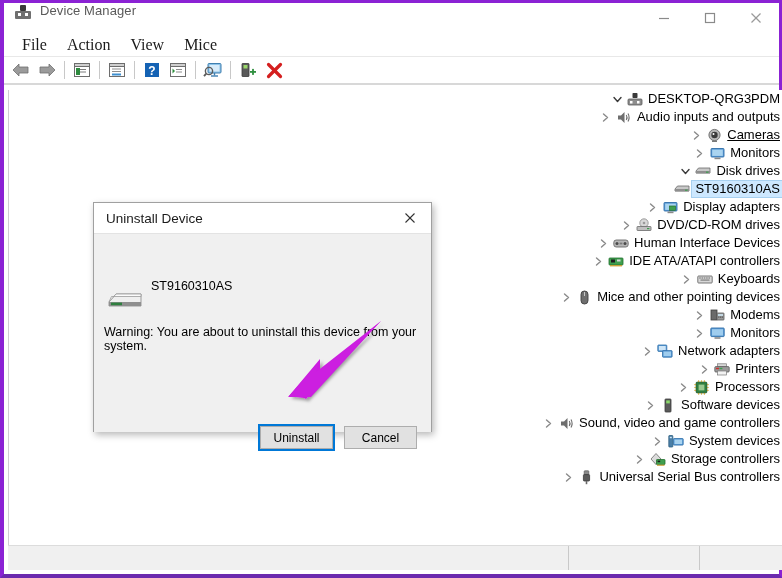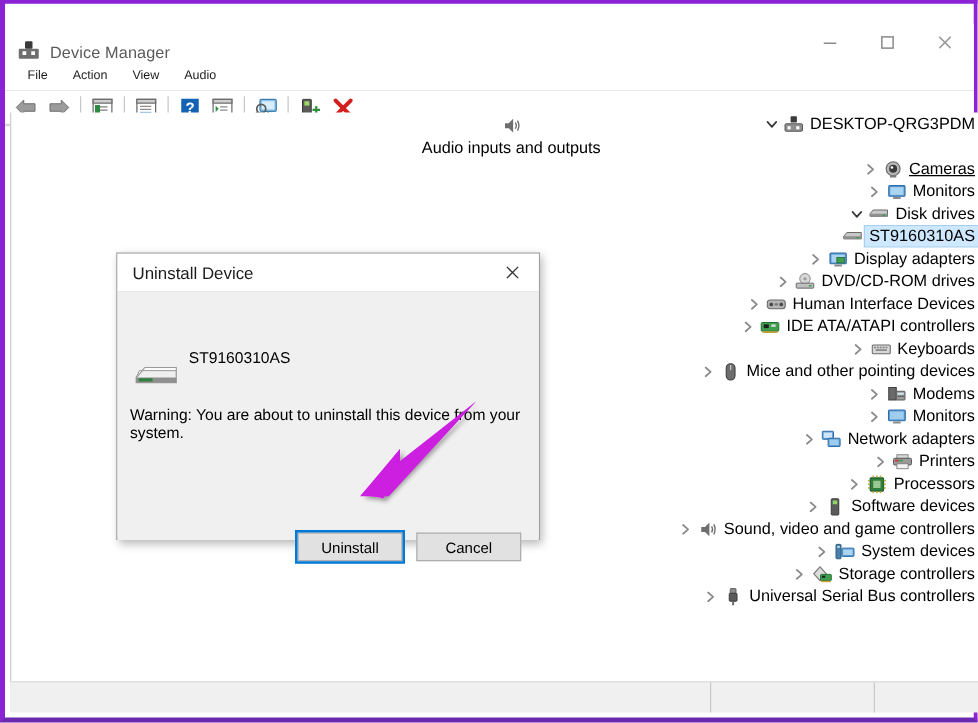--- a/index.html
+++ b/index.html
@@ -22,22 +22,21 @@
     border-bottom: 4px solid #6B2AAE;
     background: #ffffff;
   }
 
   
   #titlebar {
     position: relative;
     height: 30px;
     background: #ffffff;
     display: flex;
-    align-items: flex-end;
-    margin-top: 16px;
+    align-items: flex-start;
   }
   #app-icon {
     margin-left: 10px;
     width: 18px; height: 18px;
     position: relative;
   }
   #app-icon .base {
     position: absolute; left: 1px; top: 8px;
     width: 16px; height: 8px;
     background: #6f6f6f;
@@ -79,24 +78,25 @@
   
   #menubar {
     height: 24px;
     background: #ffffff;
     display: flex;
     align-items: center;
     padding-left: 8px;
     border-bottom: 1px solid #e8e8e8;
   }
   .menu-item {
-    font-size: 10px;
+    font-size: 16px;
     color: #1b1b1b;
     padding: 2px 10px;
     cursor: default;
+    font-family: Liberation Serif, serif;
   }
 
   
   #toolbar {
     height: 28px;
     background: #ffffff;
     display: flex;
     align-items: center;
     padding-left: 4px;
     border-bottom: 2px solid #d8d8d8;
@@ -216,21 +216,21 @@
   #dlg-buttons {
     position: absolute;
     left: 0; top: 192px;
     width: 100%;
     display: flex;
     justify-content: flex-end;
     padding-right: 14px;
     gap: 11px;
   }
   .dlg-btn {
-    width: 84px; height: 23px;
+    width: 73px; height: 23px;
     font-size: 12px;
     font-family: "Liberation Sans", sans-serif;
     color: #000000;
     background: #e1e1e1;
     border: 1px solid #adadad;
     display: flex; align-items: center; justify-content: center;
     cursor: default;
   }
   .dlg-btn.default {
     border: 1px solid #adadad;
@@ -278,21 +278,21 @@
           <line x1="10.5" y1="1.5" x2="1.5" y2="10.5" stroke="#9a9a9a" stroke-width="1.2"></line>
         </svg>
       </div>
     </div>
   </div>
 
   <div id="menubar">
     <div class="menu-item">File</div>
     <div class="menu-item">Action</div>
     <div class="menu-item">View</div>
-    <div class="menu-item">Audio</div>
+    <div class="menu-item">Mice</div>
   </div>
 
   <div id="toolbar">
     <div class="tb-btn">
       <svg width="20" height="16" viewBox="0 0 20 16">
         <path d="M8 2 L8 5 L17 5 L17 11 L8 11 L8 14 L2 8 Z" fill="#9b9b9b" stroke="#6f6f6f" stroke-width="0.8" stroke-linejoin="round"></path>
       </svg>
     </div>
     <div class="tb-btn">
       <svg width="20" height="16" viewBox="0 0 20 16">
@@ -380,21 +380,21 @@
         <svg width="16" height="16" viewBox="0 0 16 16">
           <rect x="1" y="8" width="14" height="6" rx="1" fill="#8e8e8e" stroke="#5a5a5a" stroke-width="0.8"></rect>
           <rect x="5.5" y="2" width="5" height="5" rx="0.7" fill="#3a3a3a"></rect>
           <rect x="3" y="10" width="2.5" height="2.5" fill="#ffffff"></rect>
           <rect x="10" y="10" width="2.5" height="2.5" fill="#ffffff"></rect>
         </svg>
       </div>
       <div class="tlabel">DESKTOP-QRG3PDM</div>
     </div>
 
-    <div class="tree-row" style="padding-left:26px;flex-direction:column;">
+    <div class="tree-row" style="padding-left:26px;">
       <div class="twist">
         <svg width="9" height="9" viewBox="0 0 9 9">
             <path d="M2.5 1 L6.5 4.5 L2.5 8" fill="none" stroke="#8a8a8a" stroke-width="1.4" stroke-linecap="round" stroke-linejoin="round"></path>
           </svg>
       </div>
       <div class="ticon">
         <svg width="15" height="15" viewBox="0 0 15 15">
           <path d="M2 5.5 L5 5.5 L8.5 2 L8.5 13 L5 9.5 L2 9.5 Z" fill="#6e6e6e"></path>
           <path d="M10.3 5 Q11.8 7.5 10.3 10" fill="none" stroke="#6e6e6e" stroke-width="1.1"></path>
           <path d="M12 3.5 Q14.2 7.5 12 11.5" fill="none" stroke="#6e6e6e" stroke-width="1.1"></path>

